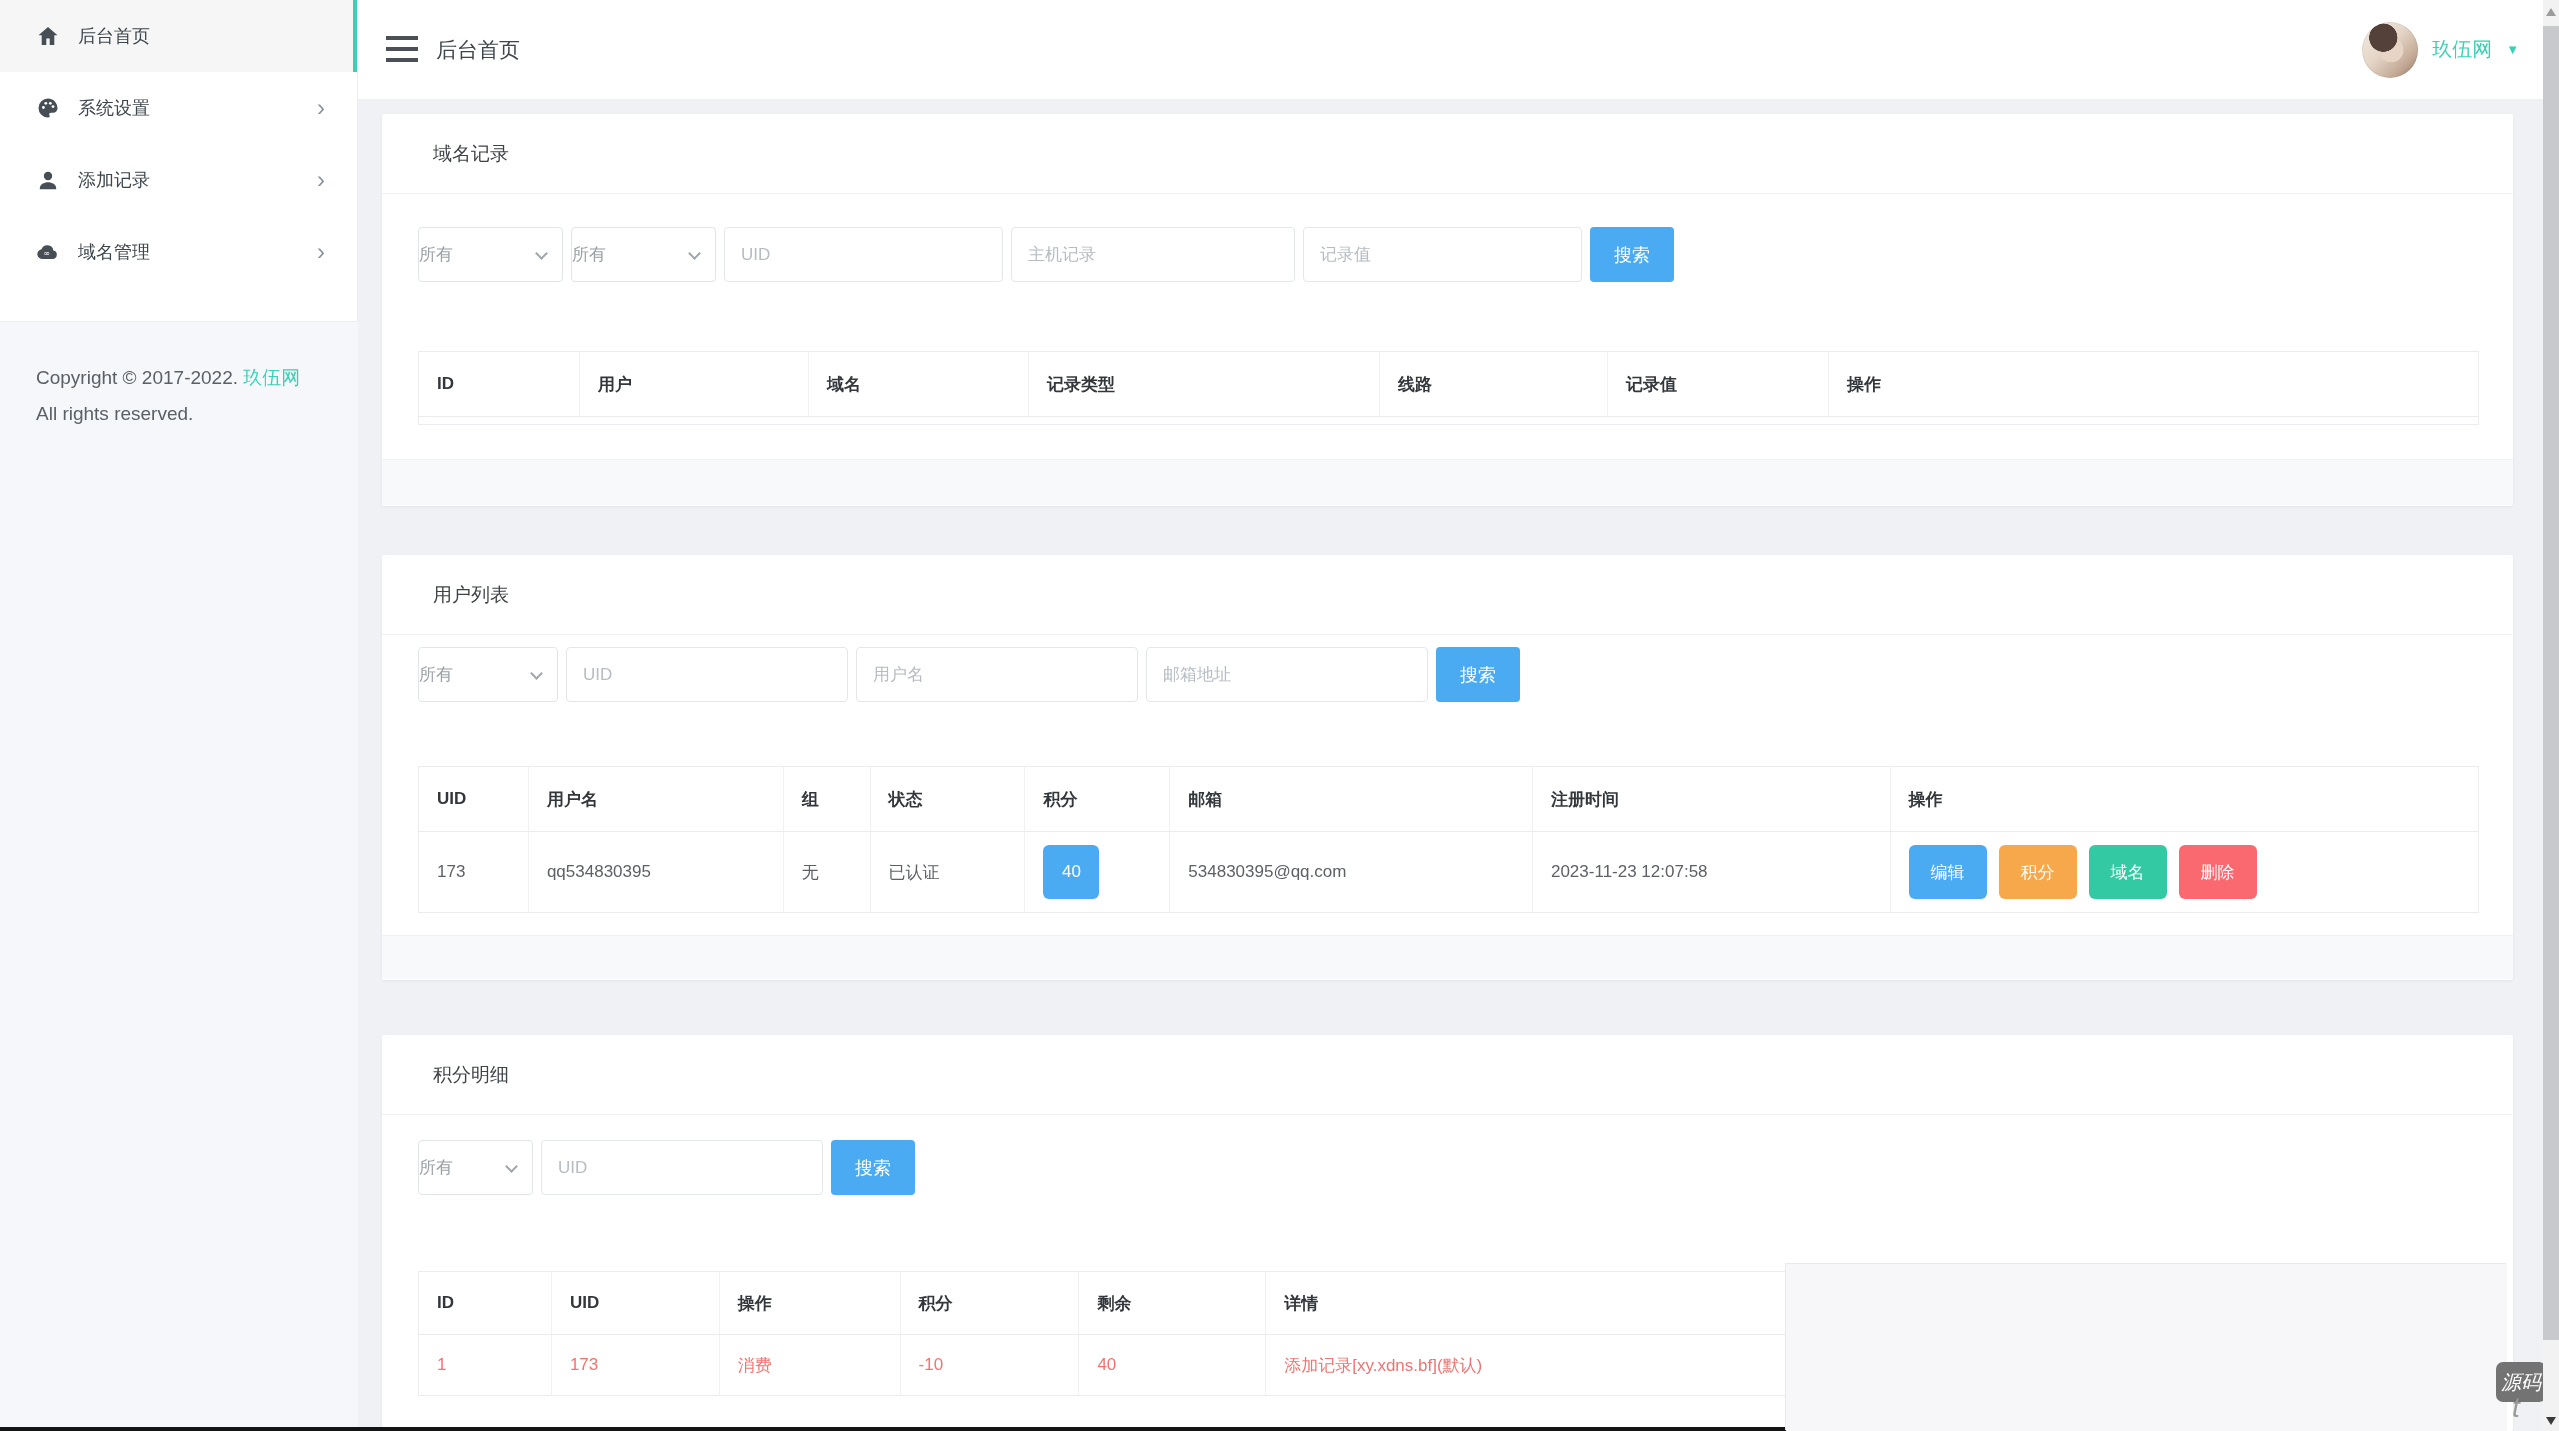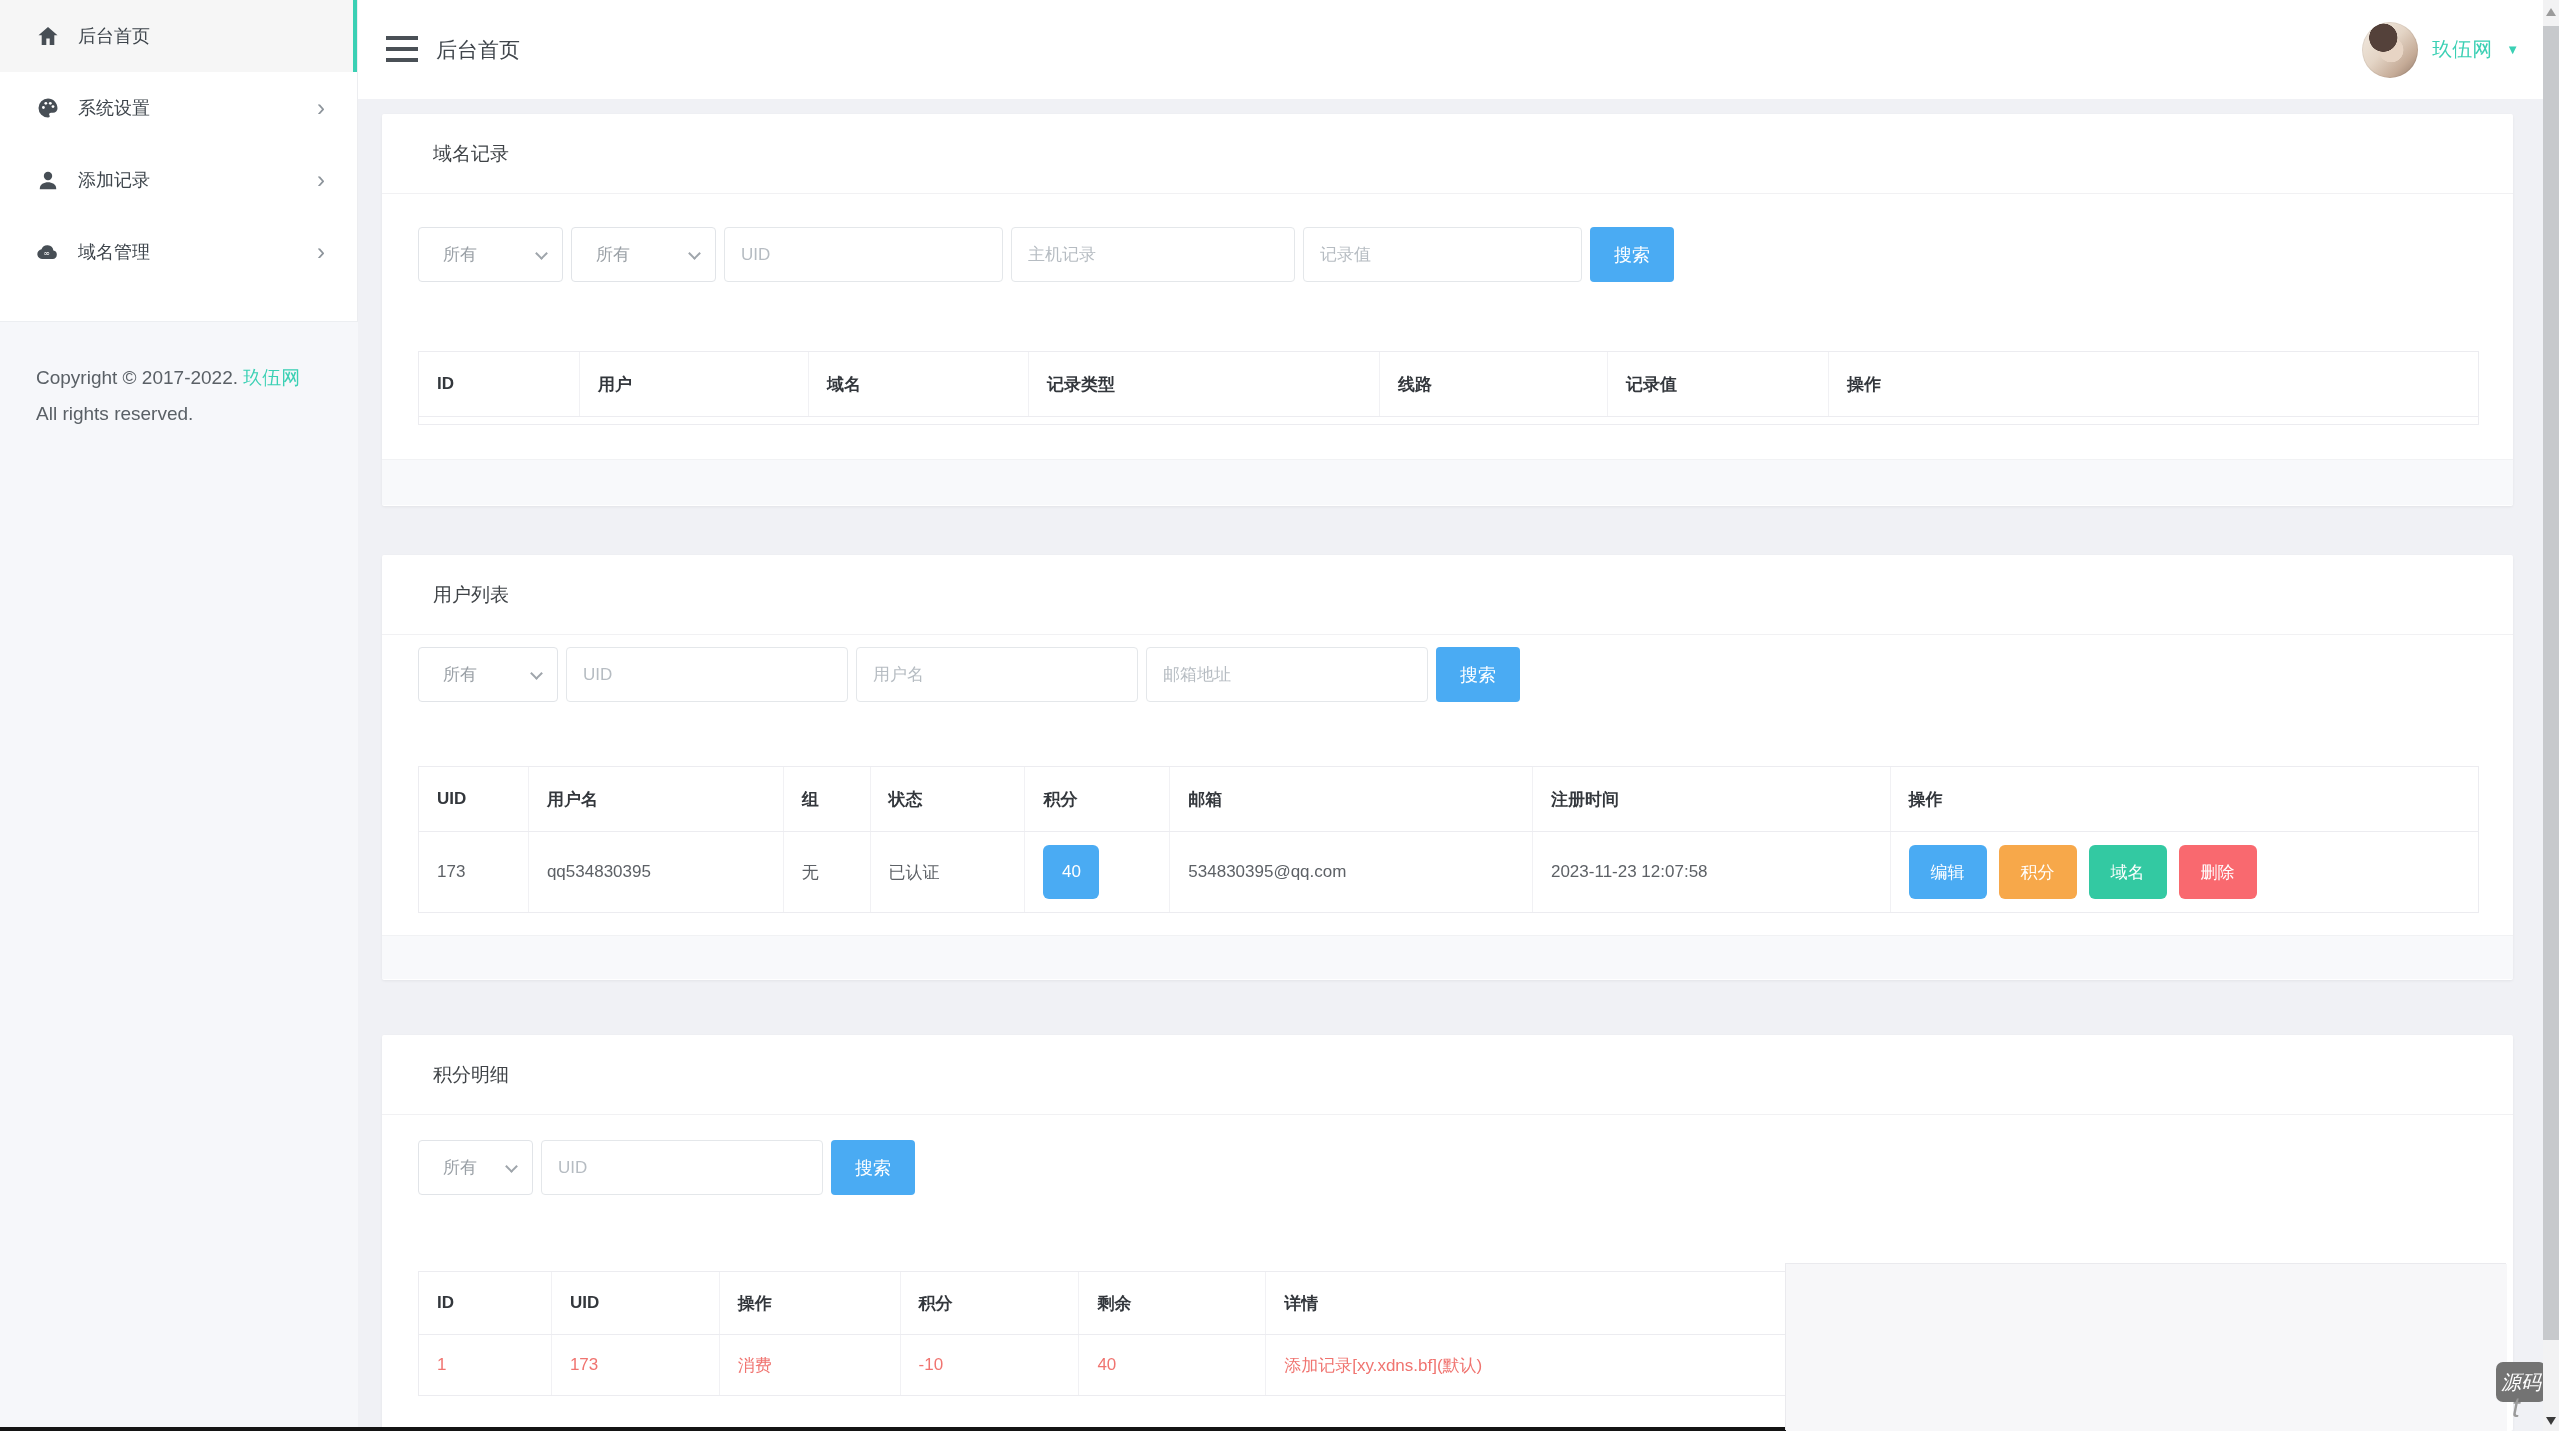--- a/index.html
+++ b/index.html
@@ -42,21 +42,21 @@
   .card-footer { position:absolute; left:0; width:100%; background:#f8f9fb; border-top:1px solid #f1f2f4; }
   #card-domain .card-footer { top:345px; height:46px; }
   #card-users  .card-footer { top:380px; height:44px; }
 
   
   .filters { position:absolute; left:36px; display:flex; gap:8px; }
   #card-domain .filters { top:113px; }
   #card-users  .filters { top:92px; }
   #card-points .filters { top:105px; }
   .sel { position:relative; height:55px; border:1px solid #e1e4e8; border-radius:4px; background:#fff;
-         display:flex; align-items:center; padding:0 24px; color:#9aa0a6; font-size:17px; cursor:pointer; }
+         display:flex; align-items:center; padding:0 0; color:#9aa0a6; font-size:17px; cursor:pointer; }
   .sel .chev { position:absolute; right:16px; top:21px; width:9px; height:9px; border-right:2px solid #9fa5ab; border-bottom:2px solid #9fa5ab; transform:rotate(45deg); }
   .fin { height:55px; border:1px solid #e4e7ea; border-radius:4px; padding:0 16px; font-size:17px; color:#5d6166; font-family:"Liberation Sans",sans-serif; outline:none; }
   .fin::placeholder { color:#b6bcc2; }
   .search-btn { width:84px; height:55px; background:#4aabf3; border:none; border-radius:4px; color:#ffffff; font-size:18px; cursor:pointer; font-family:"Liberation Sans",sans-serif; }
   .w145{width:145px;} .w140{width:140px;} .w115{width:115px;} .w279{width:279px;} .w284{width:284px;} .w282{width:282px;}
 
   
   .tbl { position:absolute; left:36px; width:2061px; border:1px solid #ececf0; background:#fff;margin-top:26px; }
   #card-domain .tbl { top:211px; }
   #card-users  .tbl { top:185px; }

